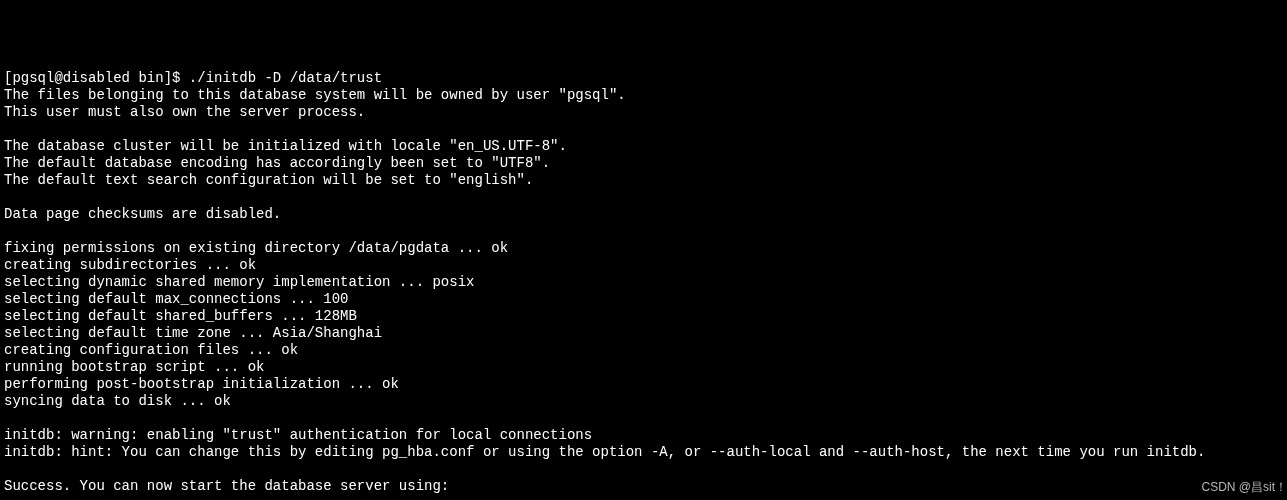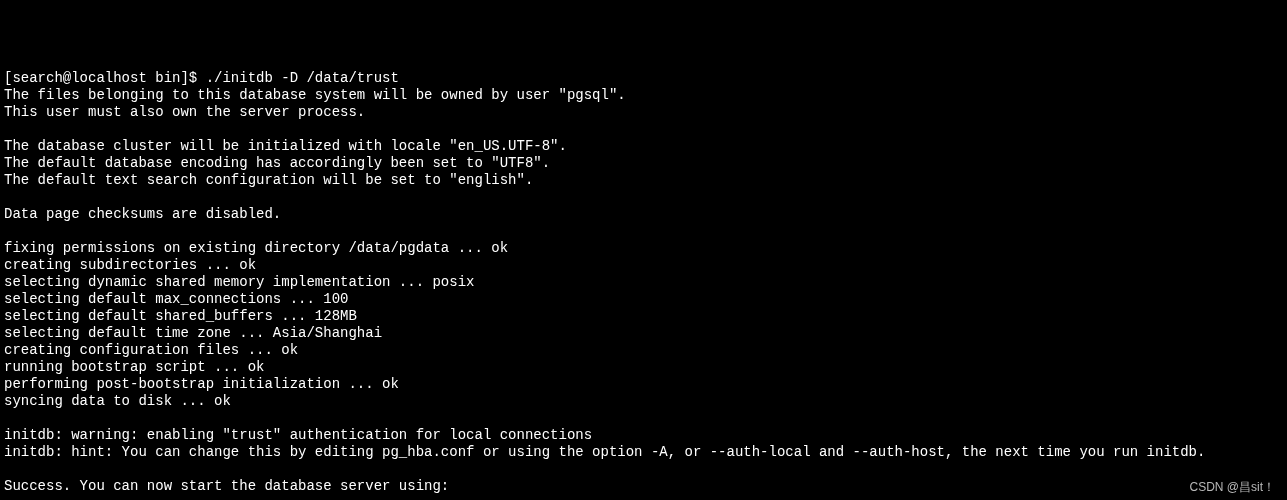--- a/index.html
+++ b/index.html
@@ -16,32 +16,32 @@
       box-sizing: border-box;
       overflow: hidden;
       position: relative;
     }
     .terminal-output {
       white-space: pre;
     }
     .watermark {
       position: absolute;
       bottom: 4px;
-      right: 12px;
+      right: 0;
       color: #b8b8b8;
       font-size: 12px;
       font-family: sans-serif;
     }
   </style>
 </head>
 <body>
 
 
 
-<div class="terminal-output"><span>[search@localhost bin]$ </span><span>./initdb -D /data/trust</span>
+<div class="terminal-output"><span>[pgsql@disabled bin]$ </span><span>./initdb -D /data/trust</span>
 <span id="lines">The files belonging to this database system will be owned by user "pgsql".
 This user must also own the server process.
 
 The database cluster will be initialized with locale "en_US.UTF-8".
 The default database encoding has accordingly been set to "UTF8".
 The default text search configuration will be set to "english".
 
 Data page checksums are disabled.
 
 fixing permissions on existing directory /data/pgdata ... ok

